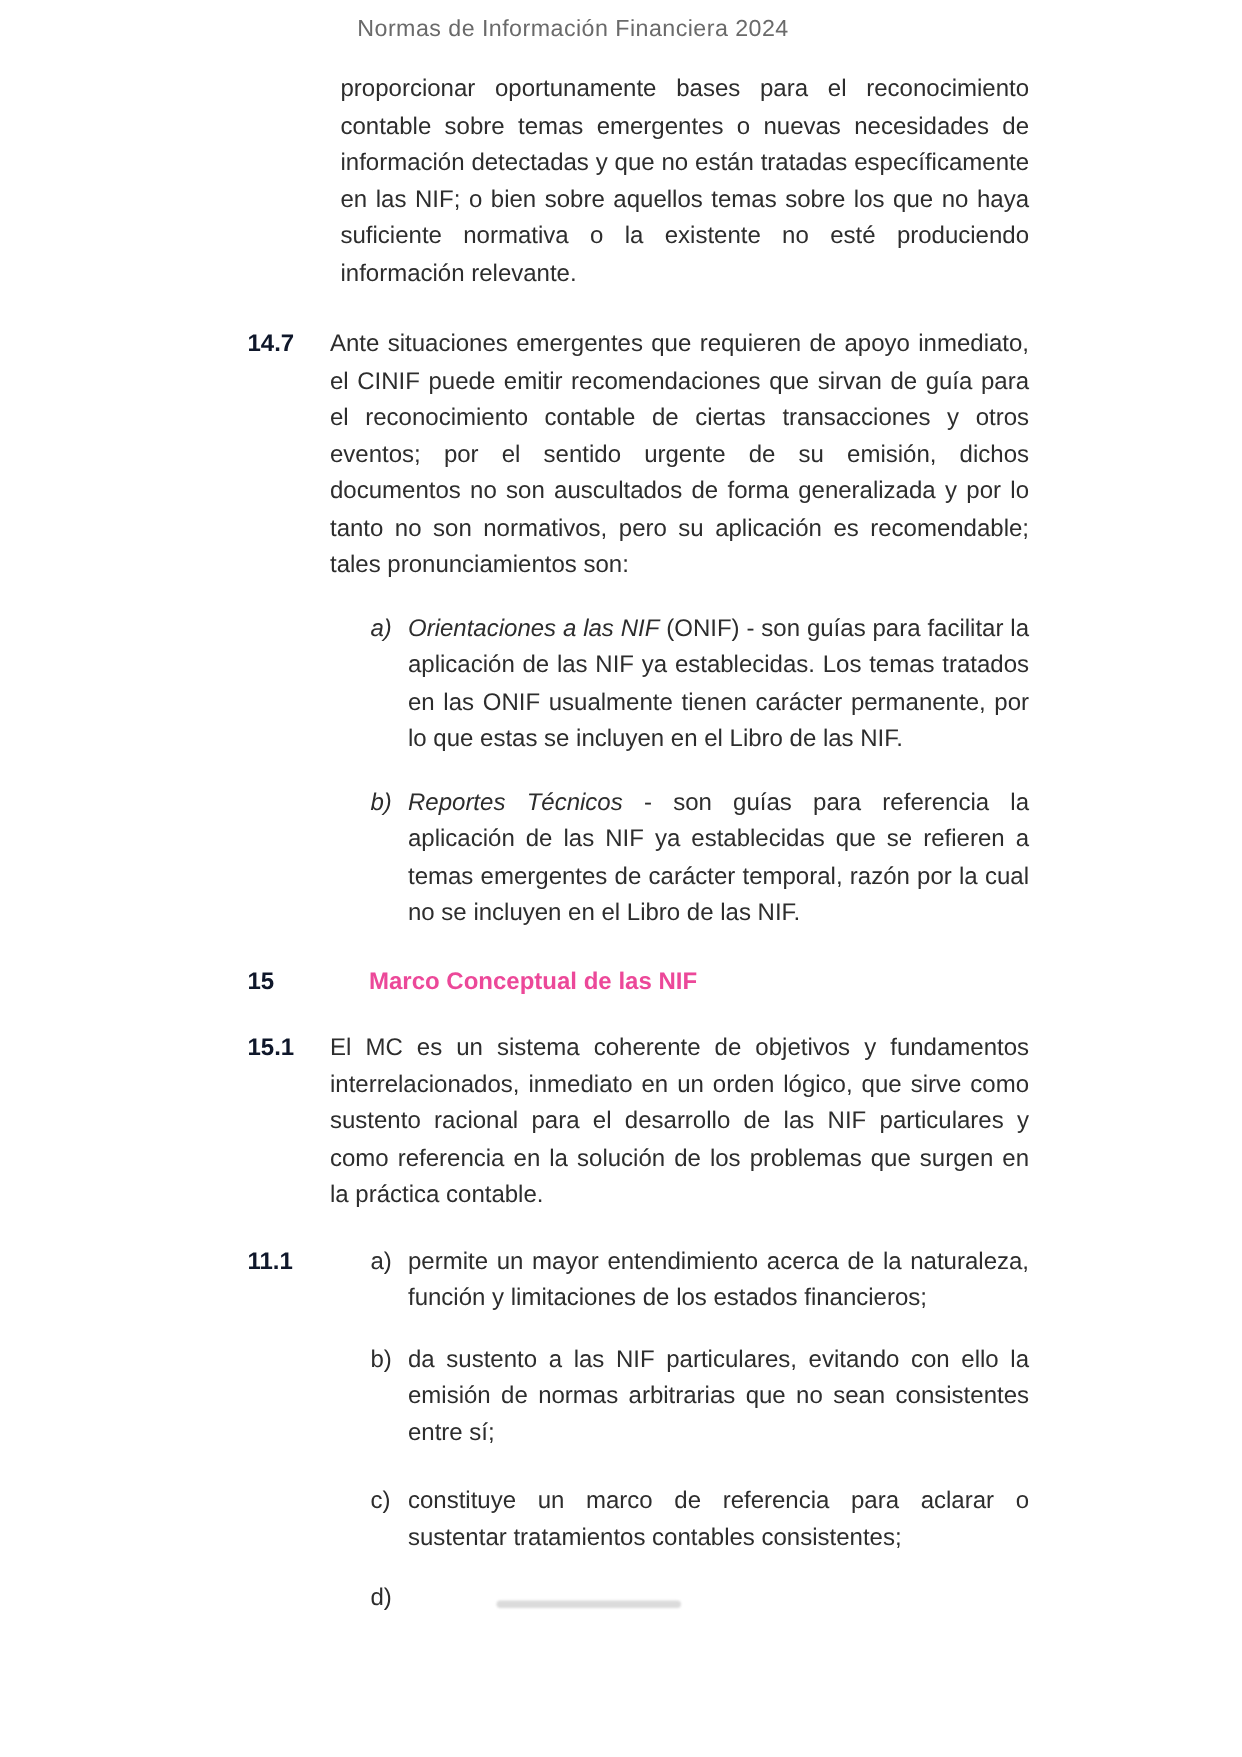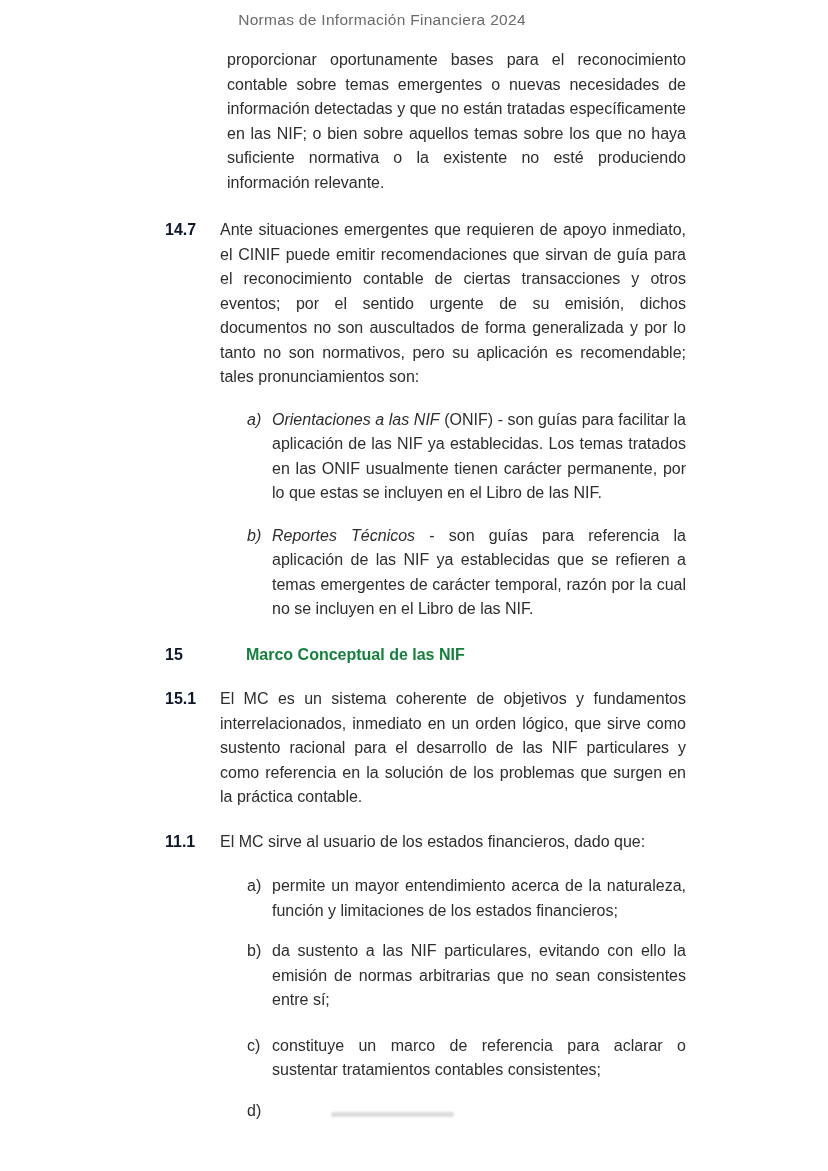--- a/index.html
+++ b/index.html
@@ -48,21 +48,21 @@
   .indent-deep { margin-left: 62px; }       
   .item { position: relative; margin-left: 81px; }  
   .marker { position: absolute; left: 1px; top: 0; }
   .item-body { margin-left: 26px; }          
   .italic { font-style: italic; }
   .m23 { margin-bottom: 23px; }
   .m21 { margin-bottom: 21px; }
   .m20 { margin-bottom: 20px; }
   .m18 { margin-bottom: 18px; }
   .m16 { margin-bottom: 16px; }
-  .heading-text { margin-left: 81px; font-weight: 700; color: #15803d; }
+  .heading-text { margin-left: 81px; font-weight: 700; color: #ec4899; }
   .smudge {
     position: absolute;
     left: 85px;
     top: 13px;
     width: 123px;
     height: 5px;
     background: #dbdbdb;
     border-radius: 3px;
     filter: blur(0.8px);
   }
@@ -100,21 +100,20 @@
       <p class="heading-text">Marco Conceptual de las NIF</p>
     </div>
 
     <div class="row m20">
       <span class="num">15.1</span>
       <p class="body justify">El MC es un sistema coherente de objetivos y fundamentos interrelacionados, inmediato en un orden lógico, que sirve como sustento racional para el desarrollo de las NIF particulares y como referencia en la solución de los problemas que surgen en la práctica contable.</p>
     </div>
 
     <div class="row m20">
       <span class="num">11.1</span>
-      <p class="body justify">El MC sirve al usuario de los estados financieros, dado que:</p>
     </div>
 
     <div class="item m16">
       <span class="marker">a)</span>
       <p class="item-body justify">permite un mayor entendimiento acerca de la naturaleza, función y limitaciones de los estados financieros;</p>
     </div>
 
     <div class="item m21">
       <span class="marker">b)</span>
       <p class="item-body justify">da sustento a las NIF particulares, evitando con ello la emisión de normas arbitrarias que no sean consistentes entre sí;</p>

